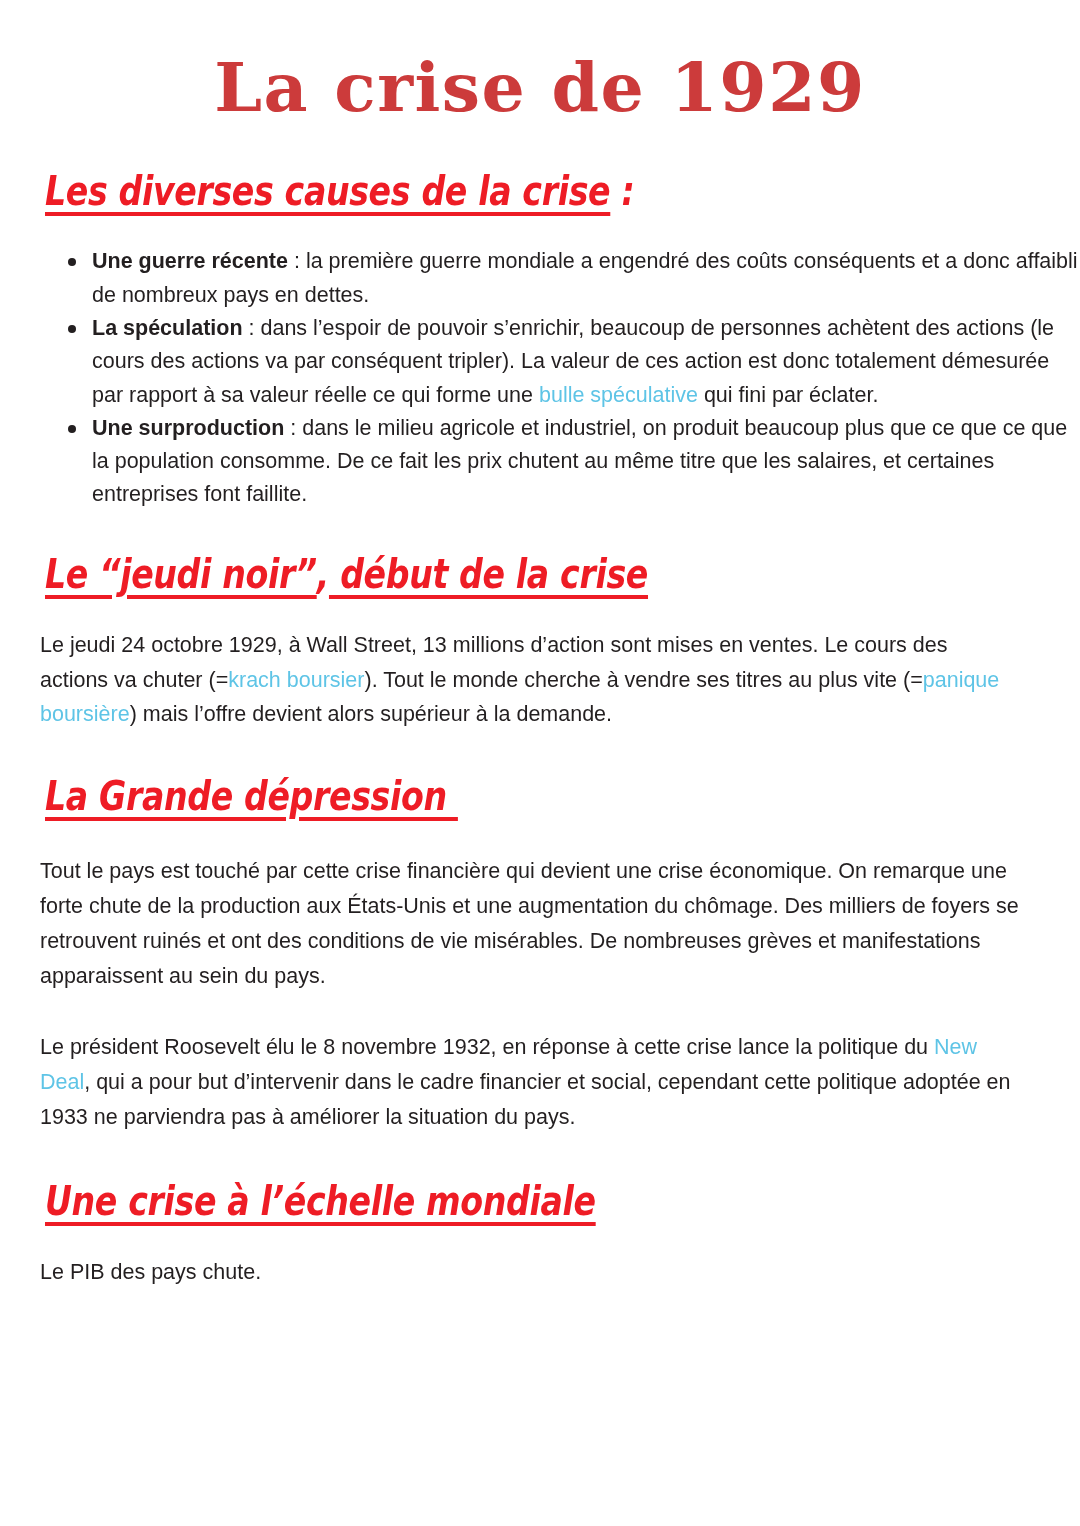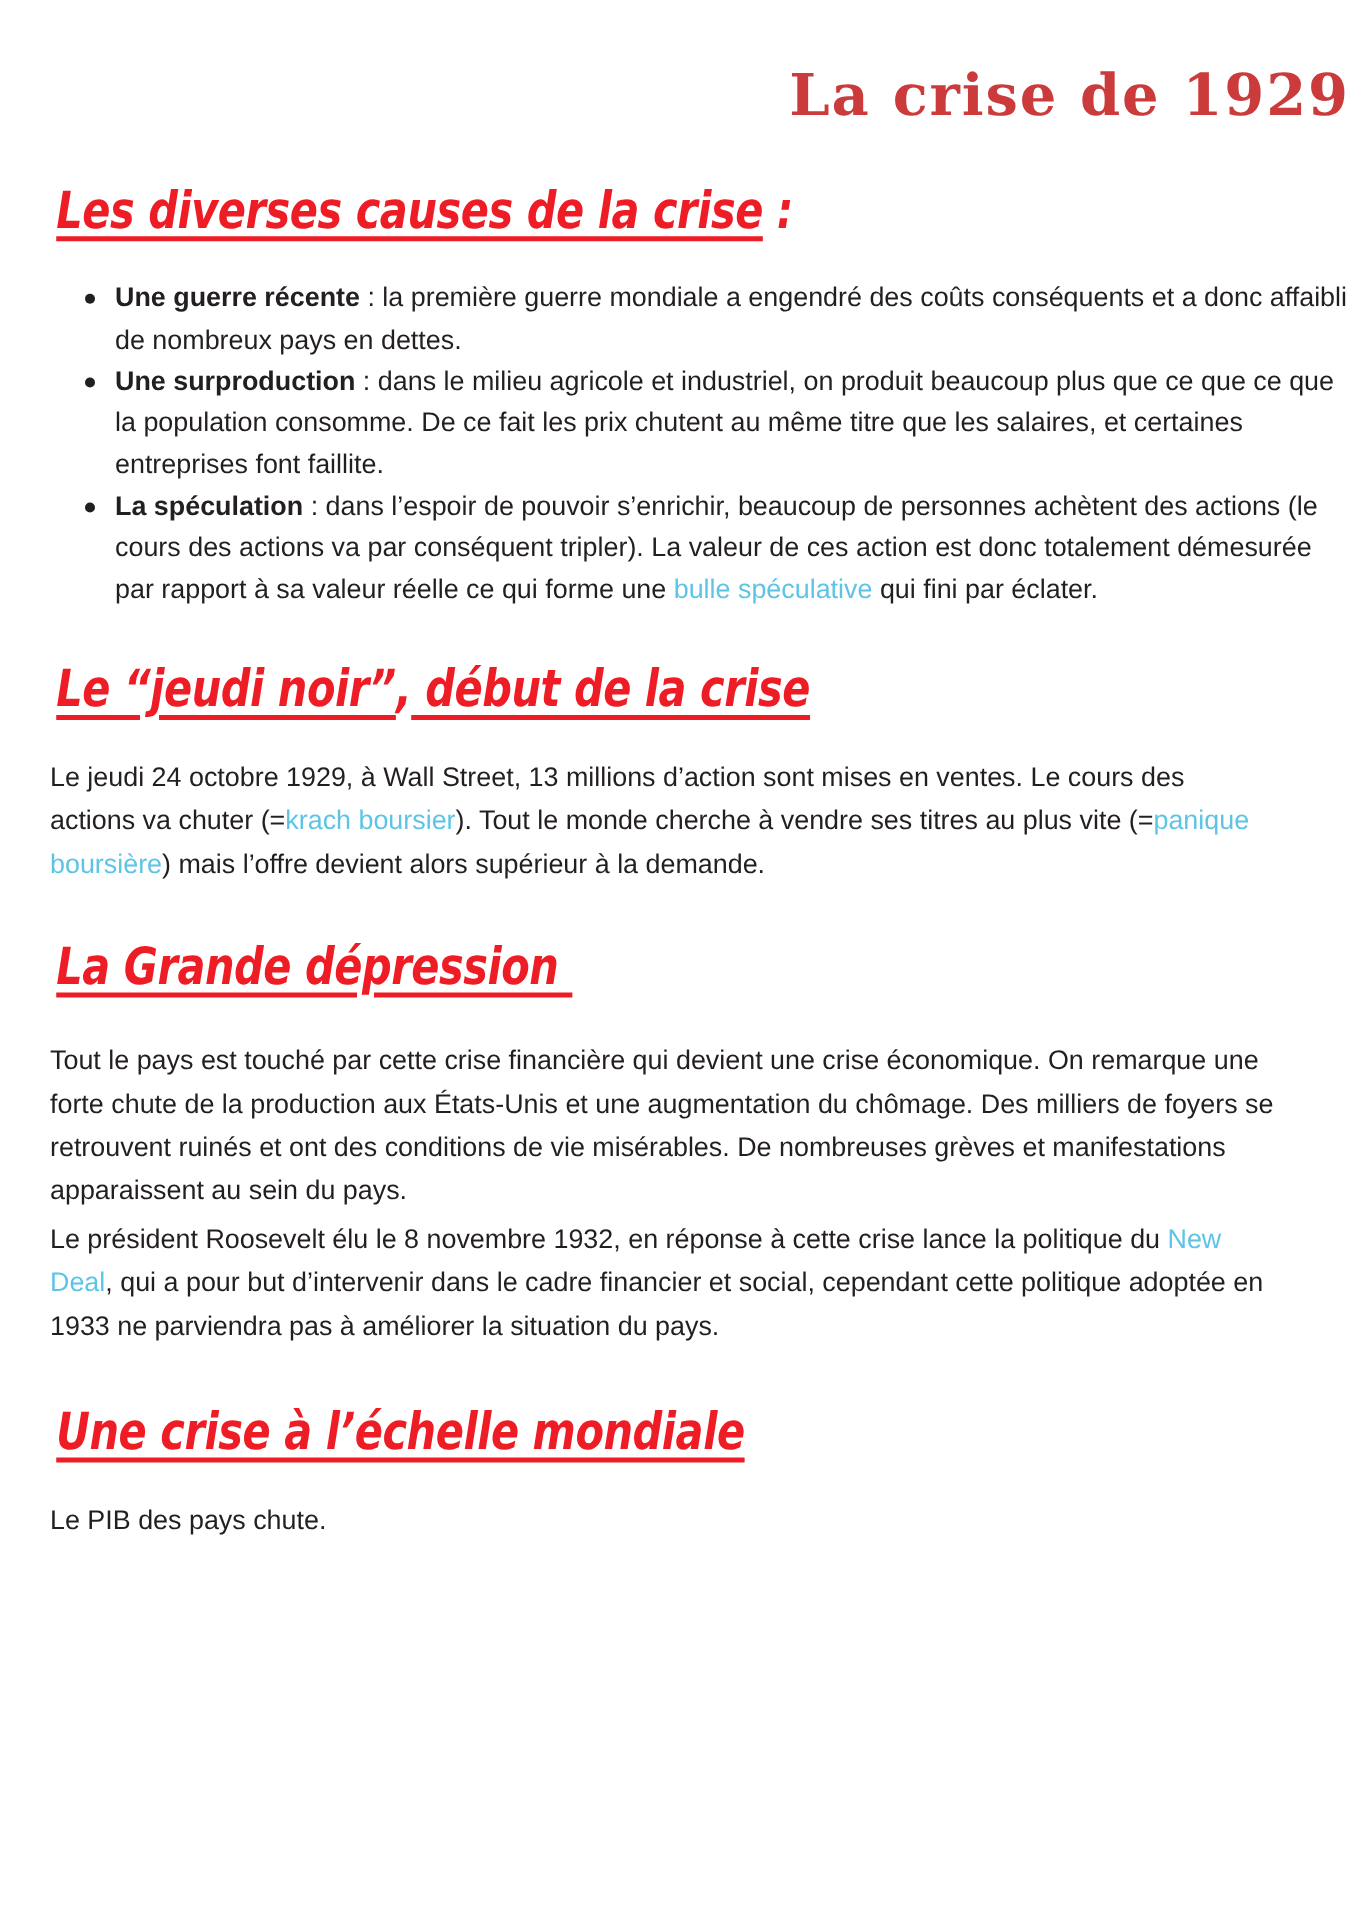--- a/index.html
+++ b/index.html
@@ -21,24 +21,24 @@
     height: 1526px;
     box-sizing: border-box;
     padding: 0;
     background: #ffffff;
   }
 
   
   .doc-title {
     margin: 0;
     padding-top: 52px;
-    text-align: right;
+    text-align: center;
     font-family: "DejaVu Serif", "Liberation Serif", serif;
     font-weight: 700;
-    font-size: 46px;
+    font-size: 68px;
     line-height: 1.05;
     letter-spacing: 1.5px;
     color: #cc3b3b;
     white-space: pre;
   }
 
   
   .section-heading {
     margin: 0;
     font-family: "DejaVu Sans Condensed", "Liberation Sans Narrow", "Liberation Sans", sans-serif;
@@ -71,21 +71,21 @@
     padding-left: 40px;
     padding-right: 60px;
   }
   p.para {
     margin: 0;
     font-size: 21.5px;
     line-height: 1.62;
     color: #231f20;
     text-align: left;
   }
-  p.para + p.para { margin-top: 4px; }
+  p.para + p.para { margin-top: 37px; }
 
   .blue { color: #5ec4e6; }
   .bold { font-weight: 700; }
 
   
   ul.bullets {
     margin: 0;
     padding-left: 50px;
     list-style: none;
   }
@@ -118,22 +118,22 @@
 <div class="page">
 
   <h1 class="doc-title">La crise de 1929</h1>
 
   <h2 class="section-heading h-causes"><span class="ul">Les diverses causes de la crise</span><span class="no-ul"> :</span></h2>
 
   <div class="gap-after-heading"></div>
 
   <ul class="bullets">
     <li><span class="bold">Une guerre récente</span><span> : la première guerre mondiale a engendré des coûts conséquents et a donc affaibli de nombreux pays en dettes.</span></li>
+    <li><span class="bold">La spéculation</span><span> : dans l’espoir de pouvoir s’enrichir, beaucoup de personnes achètent des actions (le cours des actions va par conséquent tripler). La valeur de ces action est donc totalement démesurée par rapport à sa valeur réelle ce qui forme une </span><span class="blue">bulle spéculative</span><span> qui fini par éclater.</span></li>
     <li><span class="bold">Une surproduction</span><span>  : dans le milieu agricole et industriel, on produit beaucoup plus que ce que ce que la population consomme. De ce fait les prix chutent au même titre que les salaires, et certaines entreprises font faillite.</span></li>
-    <li><span class="bold">La spéculation</span><span> : dans l’espoir de pouvoir s’enrichir, beaucoup de personnes achètent des actions (le cours des actions va par conséquent tripler). La valeur de ces action est donc totalement démesurée par rapport à sa valeur réelle ce qui forme une </span><span class="blue">bulle spéculative</span><span> qui fini par éclater.</span></li>
   </ul>
 
   <h2 class="section-heading h-jeudi"><span class="ul">Le “jeudi noir”</span><span class="no-ul">,</span><span class="ul"> début de la crise</span></h2>
 
   <div class="gap-md"></div>
 
   <div class="body-block">
     <p class="para"><span>Le jeudi 24 octobre 1929, à Wall Street, 13 millions d’action sont mises en ventes. Le cours des actions va chuter (=</span><span class="blue">krach boursier</span><span>). Tout le monde cherche à vendre ses titres au plus vite (=</span><span class="blue">panique boursière</span><span>) mais l’offre devient alors supérieur à la demande.</span></p>
   </div>
 

